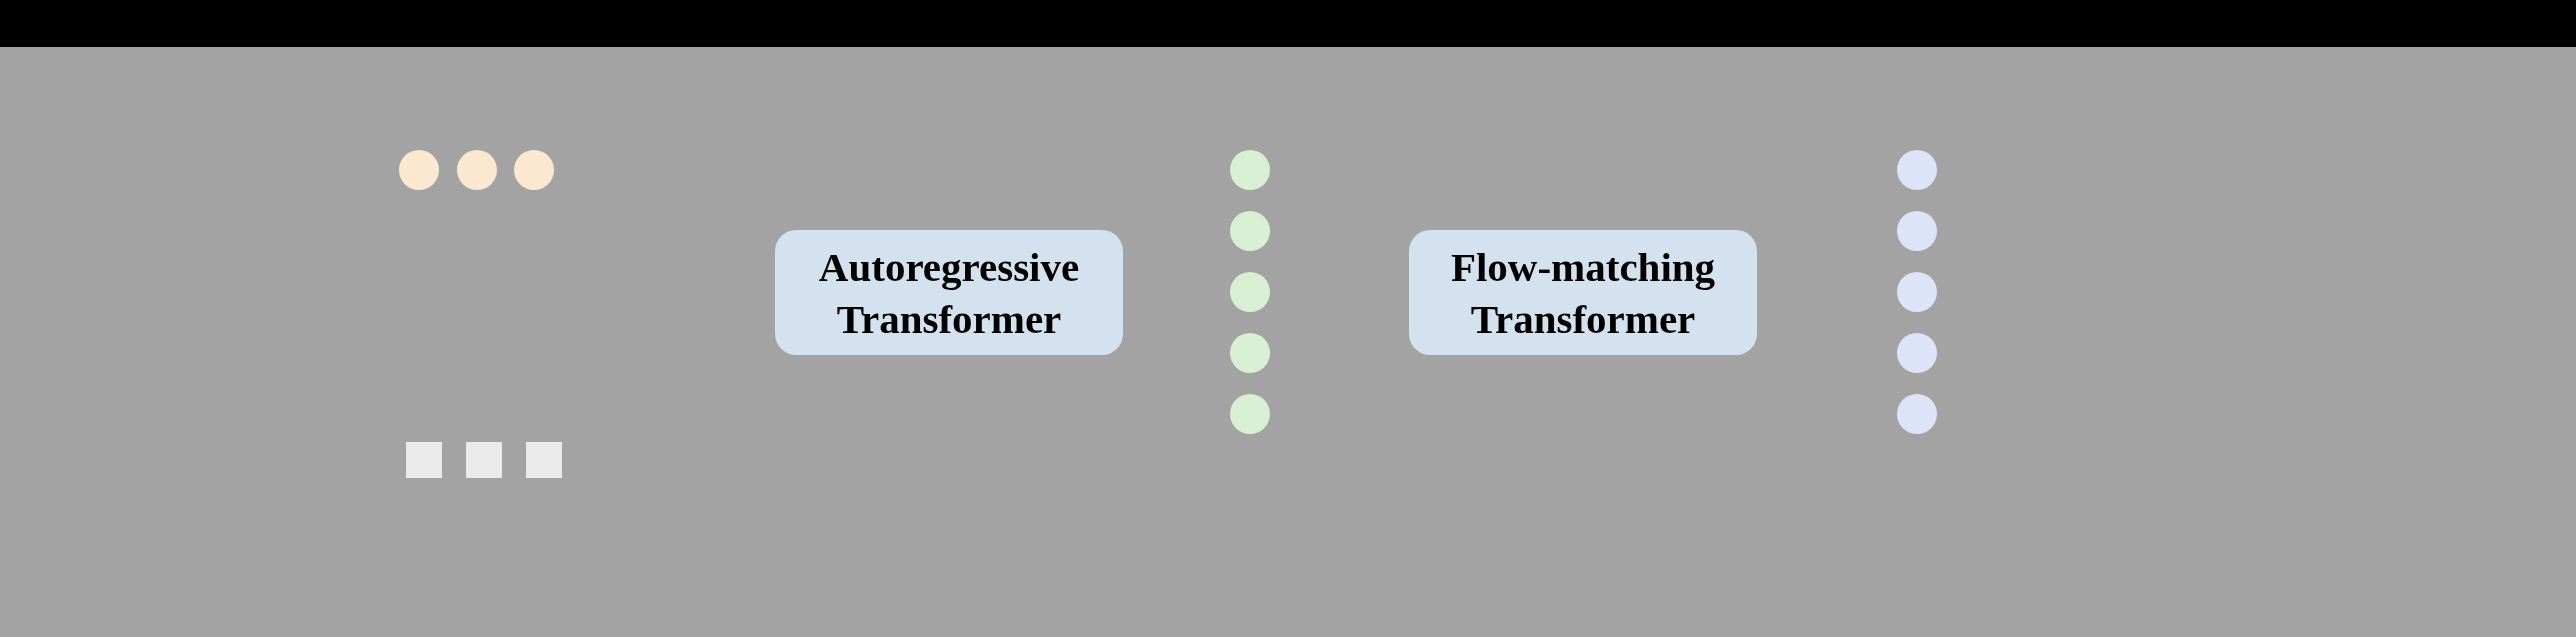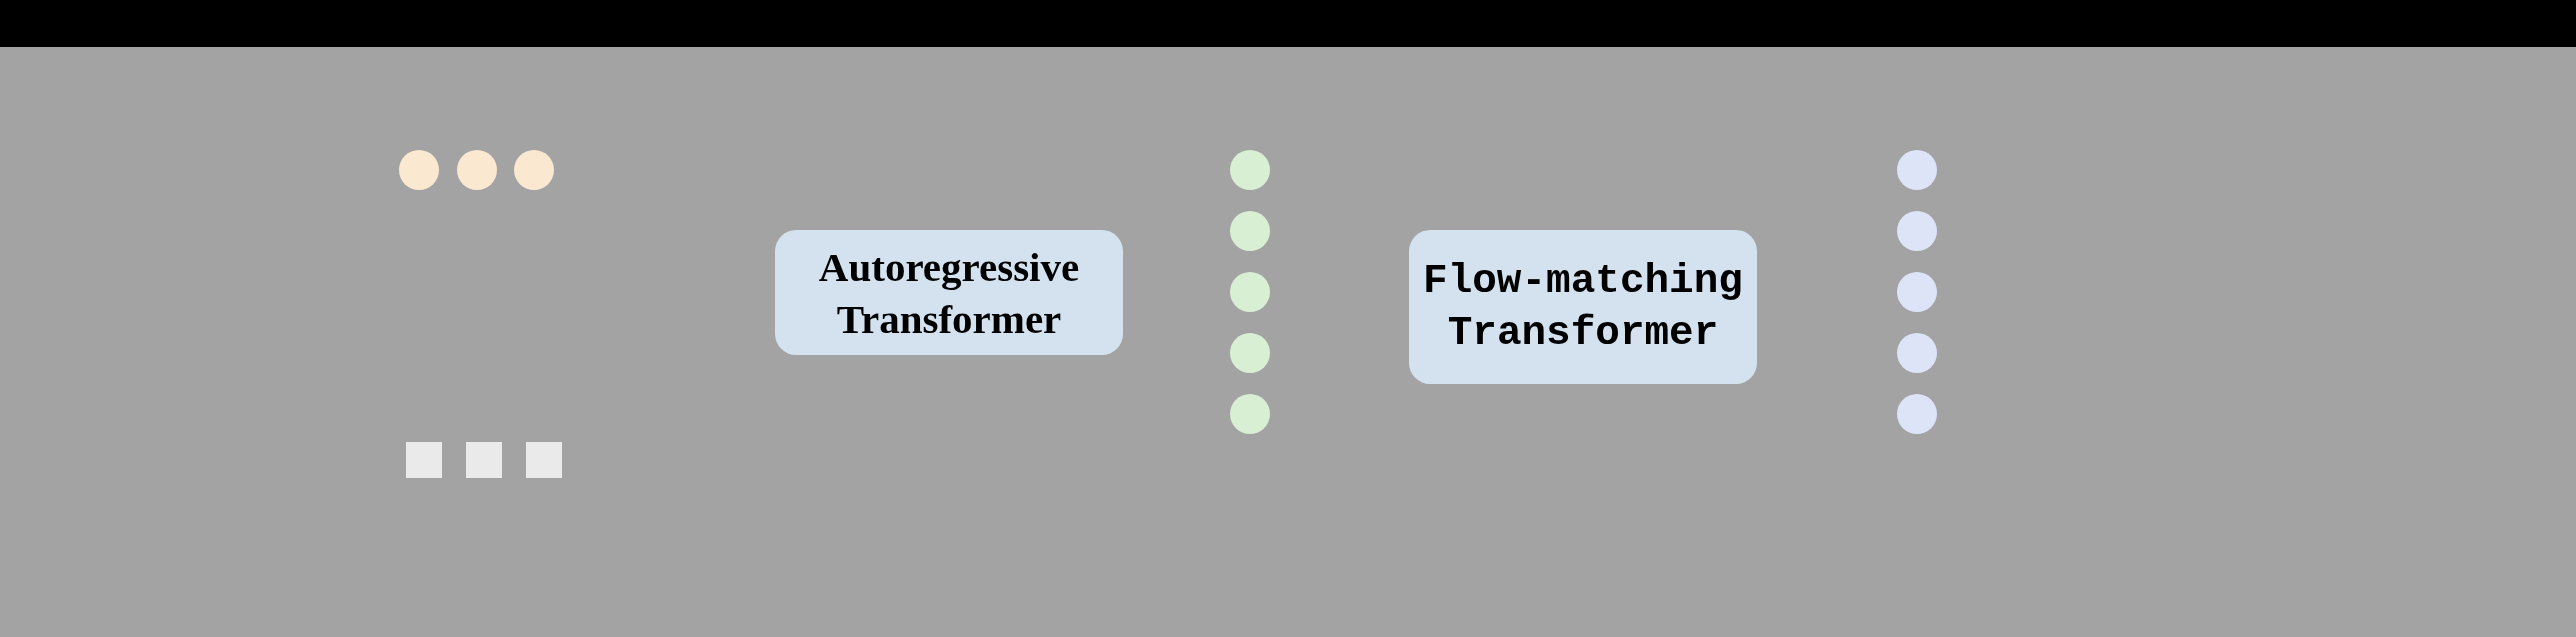--- a/index.html
+++ b/index.html
@@ -37,21 +37,21 @@
 </head>
 <body>
 
 <div id="figure-canvas" style="background: #a3a3a3; margin-top: 47px;">
 
   <div class="block" style="left: 775px; top: 183px; width: 348px; height: 125px; background: rgb(211, 226, 238); border-radius: 21px; color: rgb(0, 0, 0);">
     <div class="block-label">Autoregressive</div>
     <div class="block-label">Transformer</div>
   </div>
 
-  <div class="block" style="left: 1409px; top: 183px; width: 348px; height: 154px; background: rgb(211, 226, 238); border-radius: 21px; color: rgb(0, 0, 0); font-family: Liberation Mono, monospace;">
+  <div class="block" style="left: 1409px; top: 183px; width: 348px; height: 125px; background: rgb(211, 226, 238); border-radius: 21px; color: rgb(0, 0, 0);">
     <div class="block-label">Flow-matching</div>
     <div class="block-label">Transformer</div>
   </div>
 
   <div id="token-layer">
       <div class="token" style="left: 399px; top: 103px; width: 40px; height: 40px; background: rgb(250, 233, 208); border-radius: 50%;"></div>
       <div class="token" style="left: 457px; top: 103px; width: 40px; height: 40px; background: rgb(250, 233, 208); border-radius: 50%;"></div>
       <div class="token" style="left: 514px; top: 103px; width: 40px; height: 40px; background: rgb(250, 233, 208); border-radius: 50%;"></div>
       <div class="token" style="left: 406px; top: 395px; width: 36px; height: 36px; background: rgb(234, 234, 234); border-radius: 0px;"></div>
       <div class="token" style="left: 466px; top: 395px; width: 36px; height: 36px; background: rgb(234, 234, 234); border-radius: 0px;"></div>

